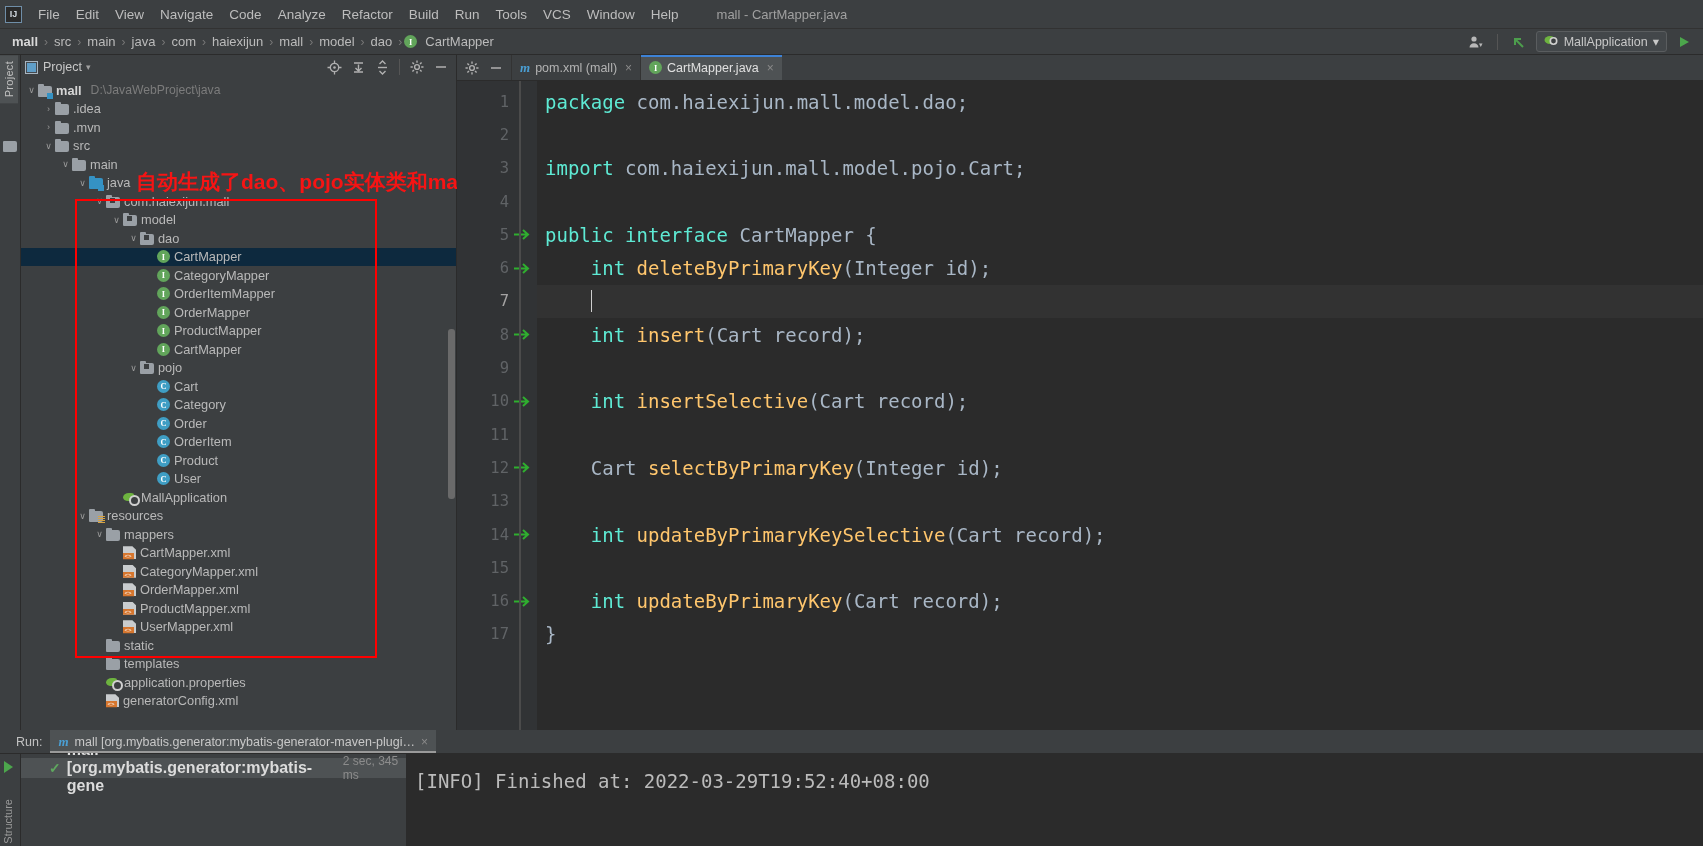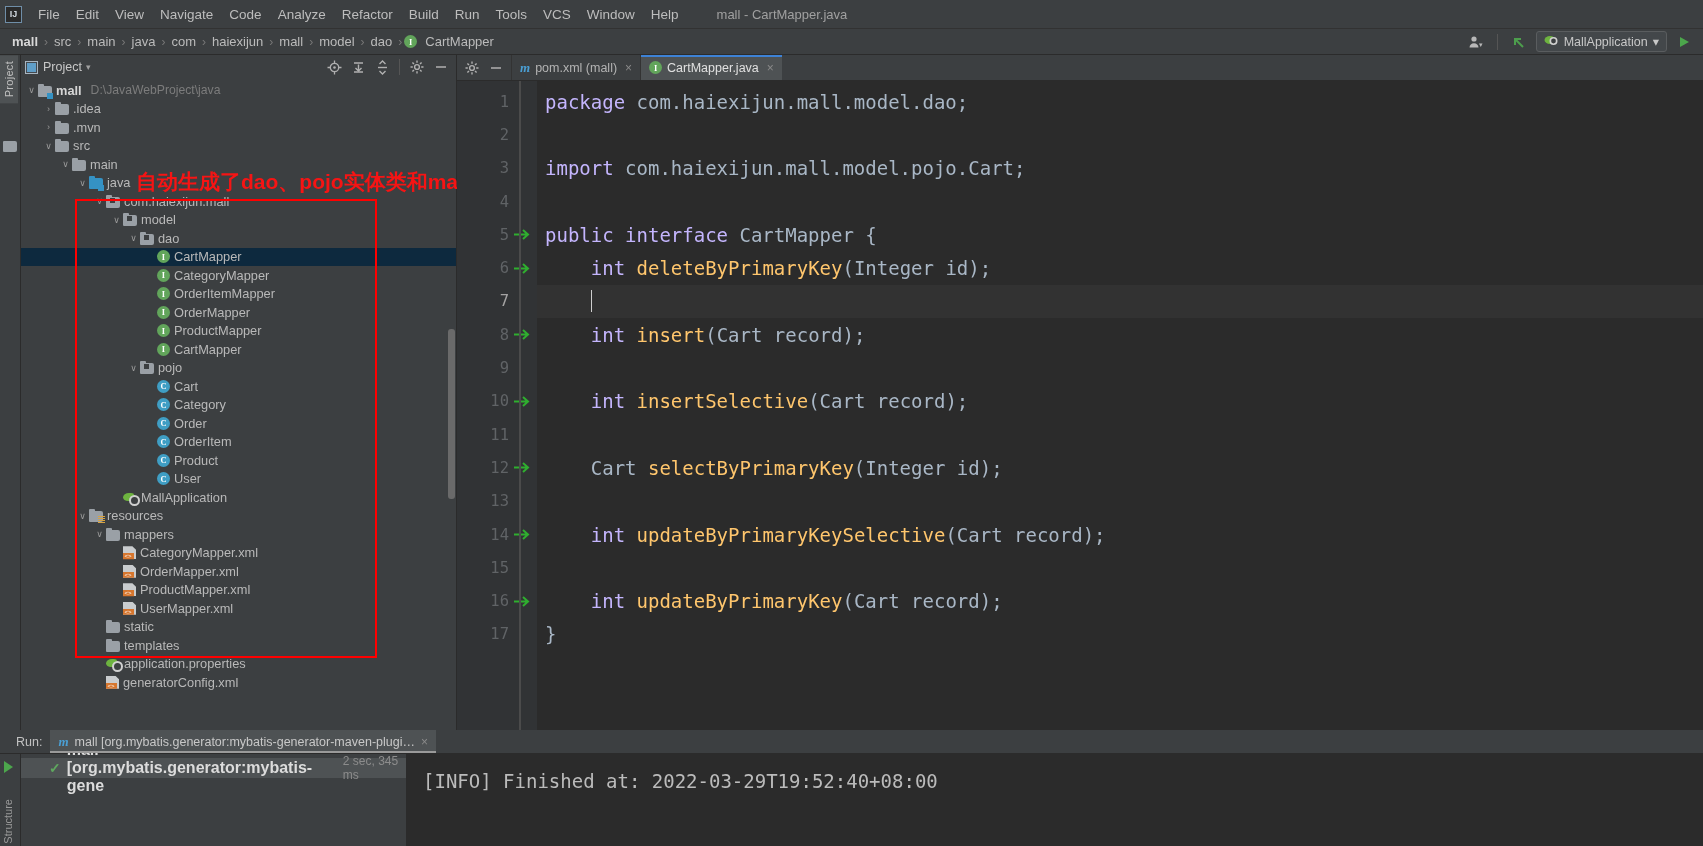--- a/index.html
+++ b/index.html
@@ -228,21 +228,21 @@
   }
   .codecol {
     flex:1; position:relative; padding-top:4px; overflow:hidden;
   }
   .cline {
     height: 33.3px; display:flex; align-items:center; white-space:pre;
     font-family:"DejaVu Sans Mono", monospace; font-size: 19px;
     padding-left: 8px; letter-spacing:0px;
   }
   .cline.cur { background:#323232; }
-  .kw { color:#c4b5fd; }
+  .kw { color:#5eead4; }
   .plain { color:#a9b7c6; }
   .mname { color:#ffc66d; }
   .cursor {
     display:inline-block; width:1.5px; height:22px; background:#cfcfcf;
     vertical-align:middle;
   }
 
   
   .runpanel {
     position: absolute; top: 730px; left: 0; width: 1703px; height: 116px;
@@ -276,21 +276,21 @@
     width: 385px; background:#3c3f41; padding-top:4px;
   }
   .run-node {
     display:flex; align-items:center; gap:6px; height:20px; padding-left:28px;
     background:#4e5254; font-size:12.5px;
   }
   .chk { color:#5fa75f; font-size:14px; font-weight:bold; }
   .run-node-name { color:#dcdcdc; font-weight:bold; font-size:16px; }
   .run-node-time { color:#8c8c8c; font-size:12px; }
   .console {
-    flex:1; background:#2b2b2b; padding-top:16px; padding-left:16px;
+    flex:1; background:#2b2b2b; padding-top:16px; padding-left:8px;
     font-family:"DejaVu Sans Mono", monospace; font-size:19px; color:#bbbbbb;
     white-space:pre; overflow:hidden;
   }
   .splitv { width:1px; background:#2b2b2b; }
 </style>
 </head>
 <body>
 
 <div id="app">
 
@@ -554,20 +554,25 @@
         </div>
         <div class="trow" style="padding-left: 55px;">
           <span class="arrow">∨</span>
           <span class="ic ic-folder res"></span>
           <span class="tlabel">resources</span>
         </div>
         <div class="trow" style="padding-left: 72px;">
           <span class="arrow">∨</span>
           <span class="ic ic-folder"></span>
           <span class="tlabel">mappers</span>
+        </div>
+        <div class="trow" style="padding-left: 89px;">
+          <span class="arrow blank">›</span>
+          <span class="ic-xml"></span>
+          <span class="tlabel">CartMapper.xml</span>
         </div>
         <div class="trow" style="padding-left: 89px;">
           <span class="arrow blank">›</span>
           <span class="ic-xml"></span>
           <span class="tlabel">CategoryMapper.xml</span>
         </div>
         <div class="trow" style="padding-left: 89px;">
           <span class="arrow blank">›</span>
           <span class="ic-xml"></span>
           <span class="tlabel">OrderMapper.xml</span>

